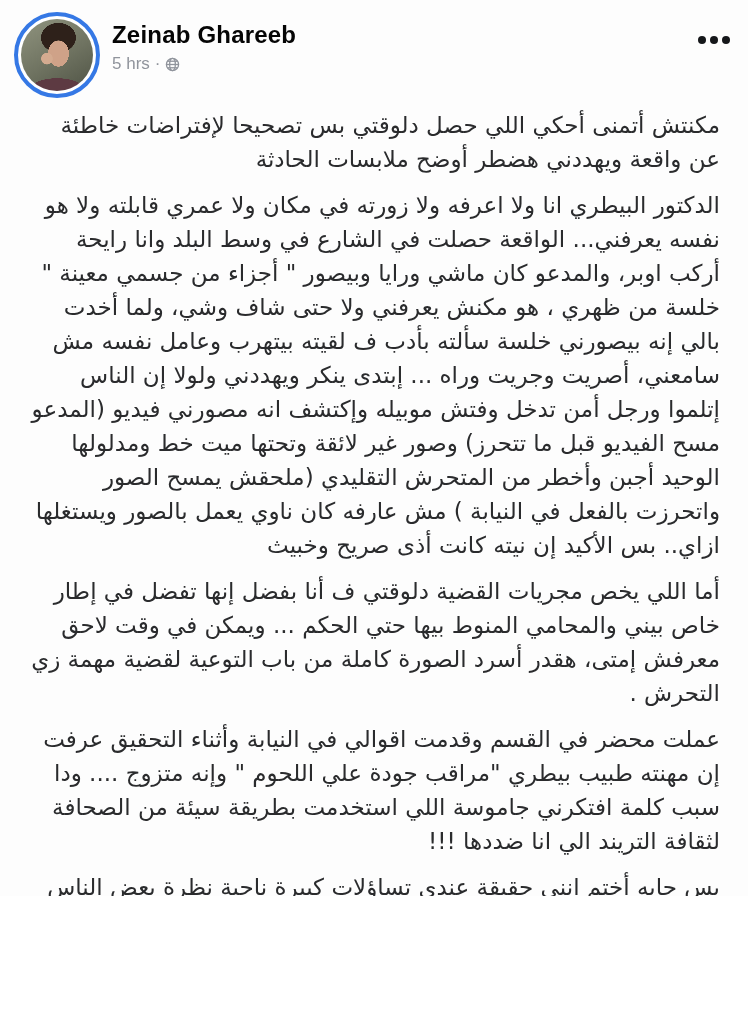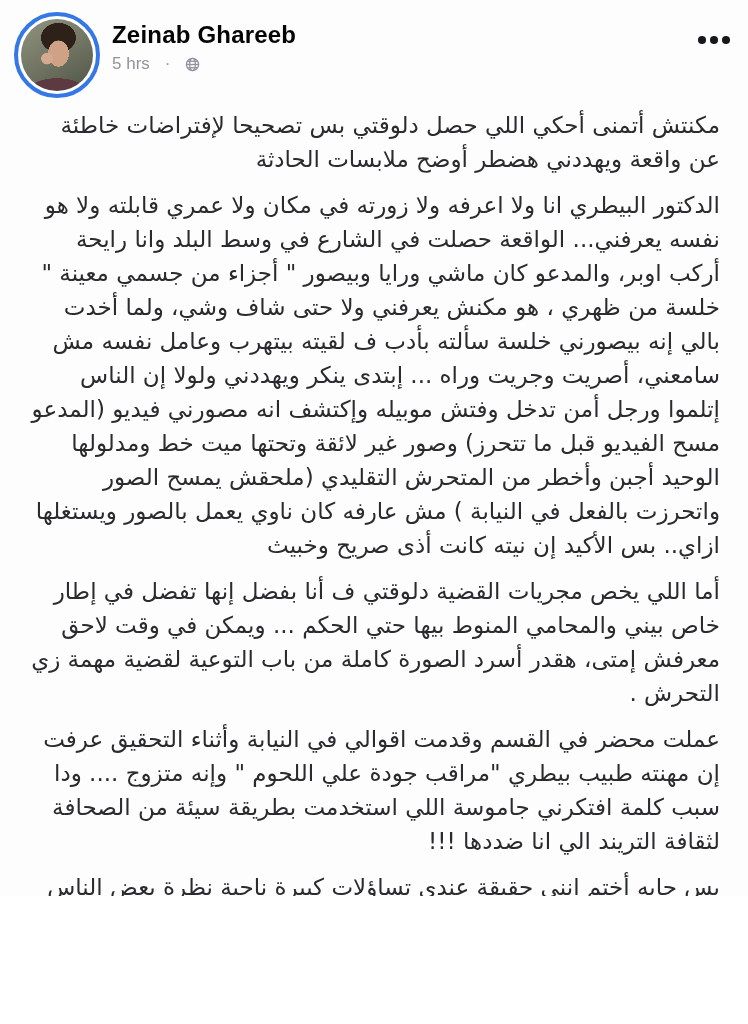--- a/index.html
+++ b/index.html
@@ -47,21 +47,21 @@
     font-size:24px;
     font-weight:bold;
     color:#050505;
     letter-spacing:.2px;
     cursor:pointer;
   }
   .meta-row {
     margin-top:5px;
     display:flex;
     align-items:center;
-    gap:15px;
+    gap:5px;
     font-family:"Liberation Sans","DejaVu Sans",sans-serif;
     font-size:17px;
     color:#90949c;
   }
   .globe { width:15px; height:15px; display:inline-block; margin-top:1px; }
   .menu-button {
     position:absolute;
     top:28px; right:14px;
     padding:8px 4px;
     display:flex;

